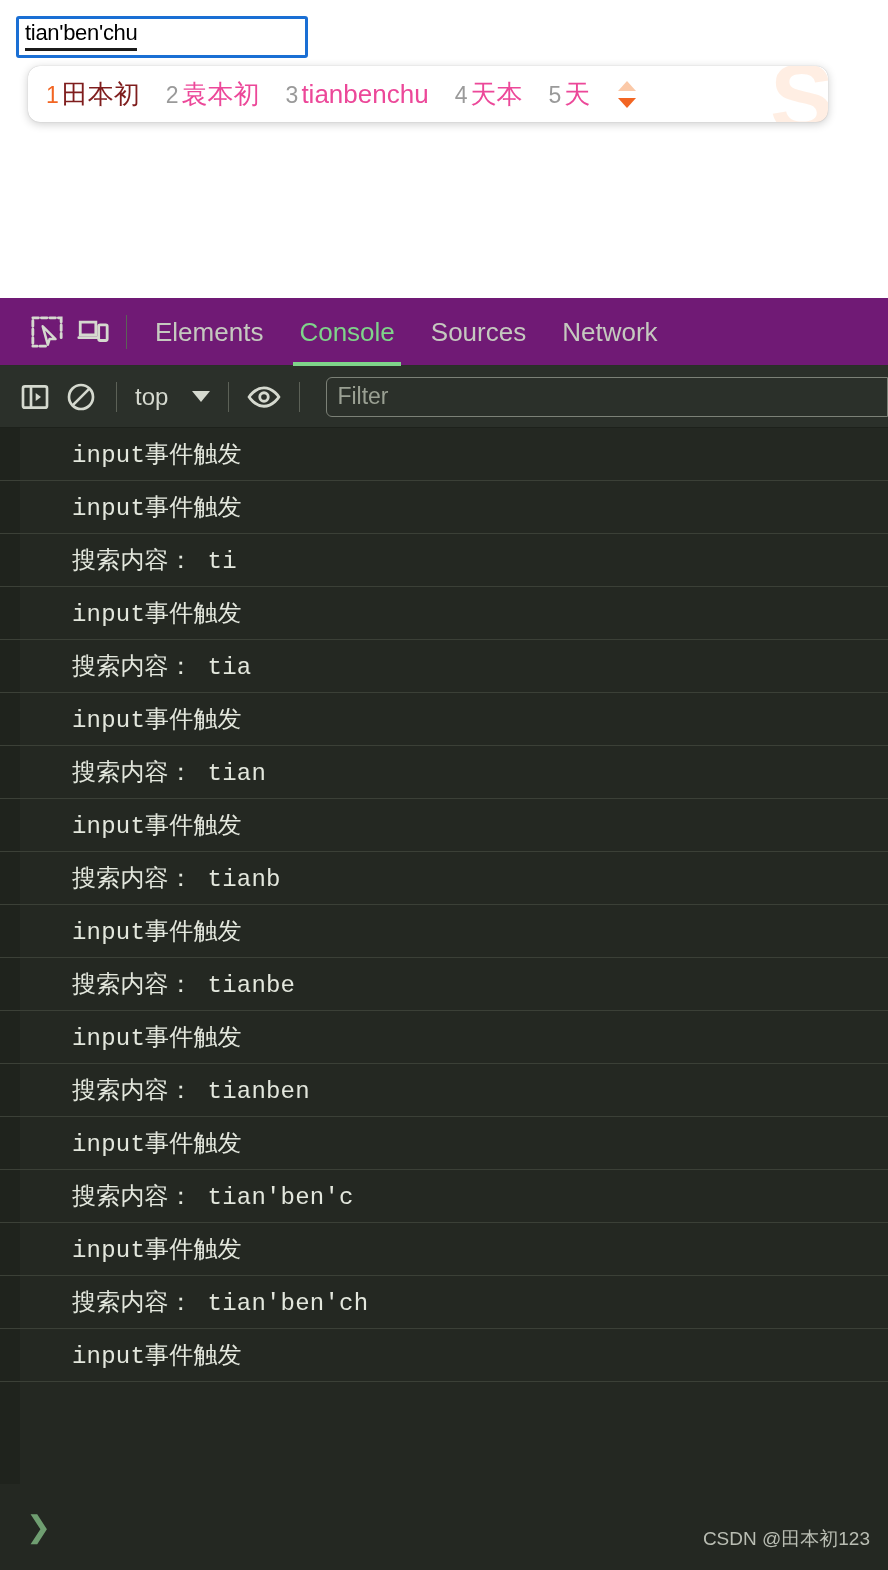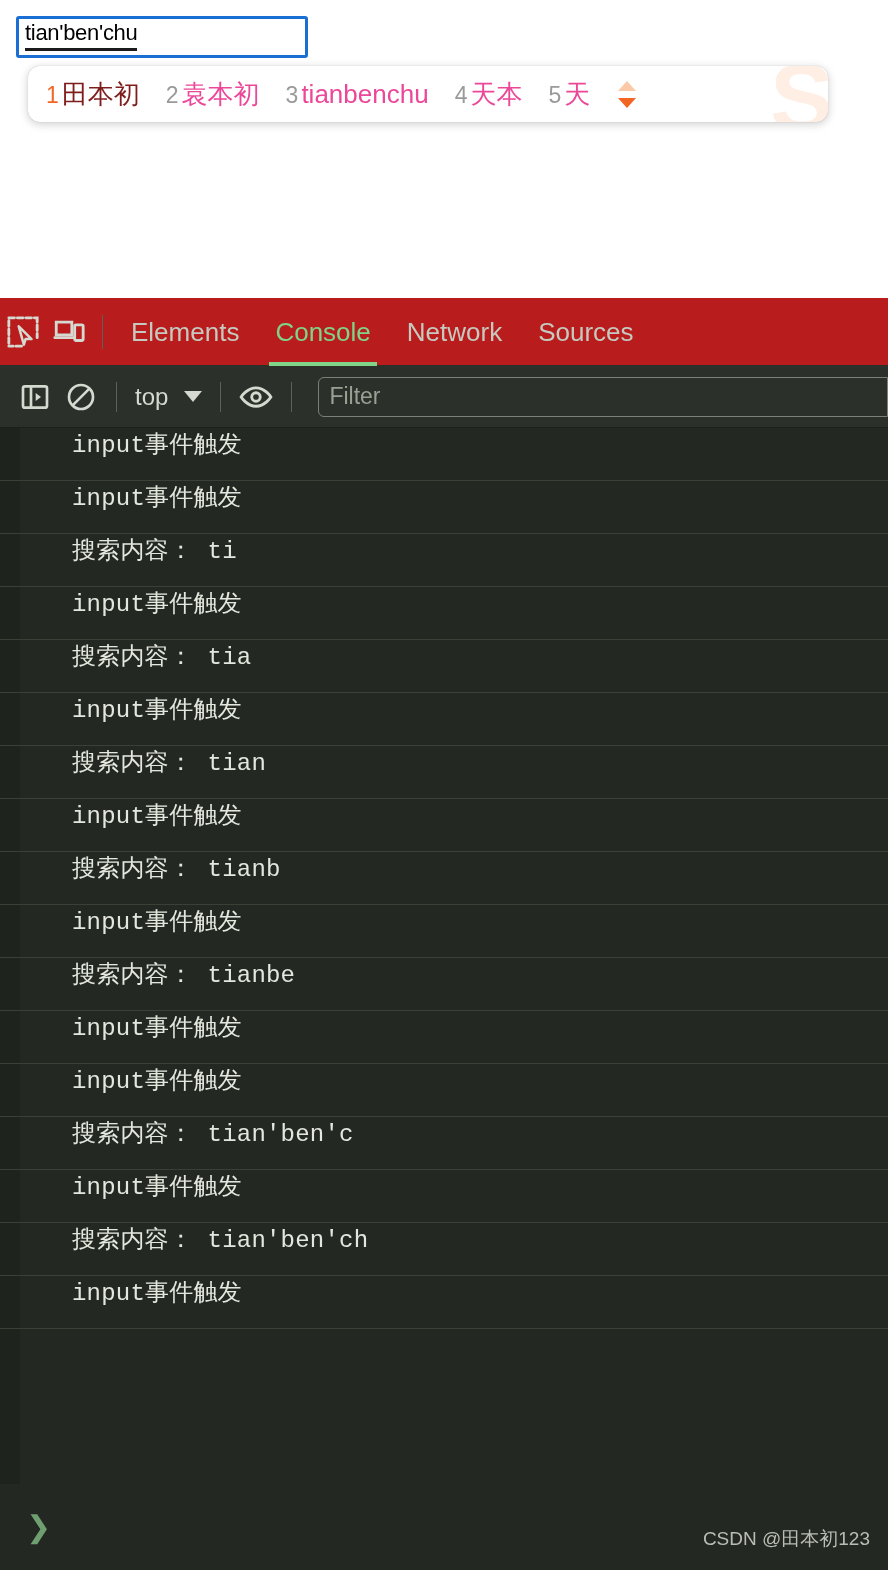--- a/index.html
+++ b/index.html
@@ -129,24 +129,24 @@
     position: absolute;
     left: 0; top: 298px;
     width: 888px;
     height: 1272px;
     background: #242822;
   }
 
   .dt-tabbar {
     position: relative;
     height: 68px;
-    background: #b91c1c;
-    display: flex;
-    align-items: center;
-    padding-left: 0;
+    background: #701a75;
+    display: flex;
+    align-items: center;
+    padding-left: 24px;
     border-bottom: 1px solid #2a2f28;
   }
 
   .tb-icon-btn {
     width: 46px; height: 46px;
     display: flex; align-items: center; justify-content: center;
     cursor: pointer;
   }
 
   .tb-sep {
@@ -190,21 +190,21 @@
   .fb-sep {
     width: 1px;
     height: 30px;
     background: #5c6157;
     margin: 0 12px;
   }
 
   .ctx-select {
     display: flex;
     align-items: center;
-    gap: 16px;
+    gap: 24px;
     padding: 0 6px;
     cursor: pointer;
   }
   .ctx-label {
     font-size: 24px;
     color: #d5d9cf;
     font-family: "Liberation Sans", sans-serif;
   }
   .ctx-arrow {
     width: 0; height: 0;
@@ -242,21 +242,21 @@
     left: 0; top: 0;
     width: 20px;
     height: 100%;
     background: #1f231d;
   }
 
   .console-row {
     position: relative;
     height: 53px;
     display: flex;
-    align-items: flex-start;
+    align-items: center;
     padding-left: 72px;
     border-bottom: 1px solid #3b4037;
   }
 
   .msg-text {
     font-family: "Liberation Mono", "DejaVu Sans Mono", monospace;
     font-size: 24px;
     color: #e3e7dd;
     white-space: pre;
     letter-spacing: 0.2px;
@@ -346,22 +346,22 @@
       <svg width="34" height="34" viewBox="0 0 24 24">
         <path d="M3 5h11v9H3z" fill="none" stroke="#d5d9cf" stroke-width="2"></path>
         <path d="M2 16h13" stroke="#d5d9cf" stroke-width="2" stroke-linecap="round"></path>
         <rect x="16" y="7" width="6" height="11" rx="1" fill="none" stroke="#d5d9cf" stroke-width="2"></rect>
       </svg>
     </div>
     <div class="tb-sep"></div>
 
     <div class="dt-tab">Elements</div>
     <div class="dt-tab active">Console</div>
+    <div class="dt-tab">Sources</div>
     <div class="dt-tab">Network</div>
-    <div class="dt-tab">Sources</div>
   </div>
 
   <div class="dt-filterbar">
     <div class="tb-icon-btn">
       <svg width="32" height="32" viewBox="0 0 24 24">
         <rect x="3" y="4" width="18" height="16" rx="1.5" fill="none" stroke="#d5d9cf" stroke-width="2"></rect>
         <path d="M9 4v16" stroke="#d5d9cf" stroke-width="2"></path>
         <path d="M12.5 9l4 3-4 3z" fill="#d5d9cf"></path>
       </svg>
     </div>
@@ -425,20 +425,23 @@
     <div class="console-row">
         <span class="msg-text">input事件触发</span>
       </div>
     <div class="console-row">
         <span class="msg-text">搜索内容： tianbe</span>
       </div>
     <div class="console-row">
         <span class="msg-text">input事件触发</span>
       </div>
     <div class="console-row">
+        <span class="msg-text">搜索内容： tianben</span>
+      </div>
+    <div class="console-row">
         <span class="msg-text">input事件触发</span>
       </div>
     <div class="console-row">
         <span class="msg-text">搜索内容： tian'ben'c</span>
       </div>
     <div class="console-row">
         <span class="msg-text">input事件触发</span>
       </div>
     <div class="console-row">
         <span class="msg-text">搜索内容： tian'ben'ch</span>

